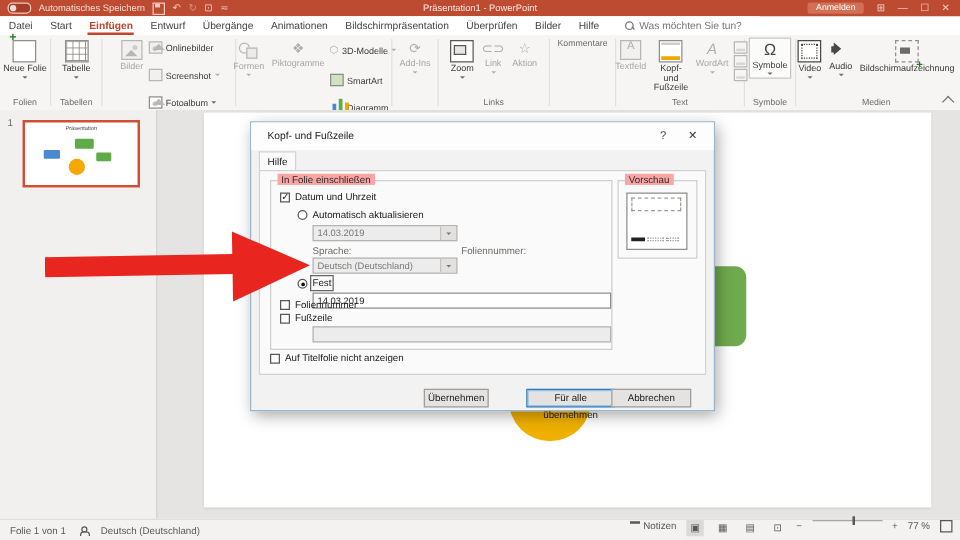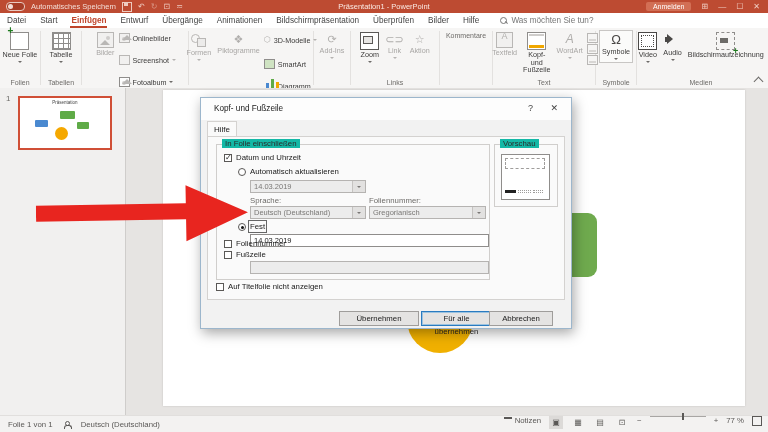--- a/index.html
+++ b/index.html
@@ -101,21 +101,21 @@
     box-shadow:2px 4px 12px rgba(0,0,0,.35);z-index:10;font-size:8px;color:#1a1a1a;}
   .dlg-title{position:absolute;left:0;top:0;width:100%;height:22px;background:#fdfdfd;}
   .dlg-title .txt{position:absolute;left:13px;top:6px;font-size:8.2px;}
   .dlg-help{position:absolute;right:38px;top:5px;color:#444;font-size:9px;}
   .dlg-close{position:absolute;right:13px;top:5px;color:#444;font-size:9px;}
   .dlg-tab{position:absolute;height:15px;line-height:15px;padding:0 6px;font-size:8px;box-sizing:border-box;}
   .dlg-tab.on{background:#fafafa;border:1px solid #d4d2d0;border-bottom:none;z-index:2;}
   .dlg-tab.off{background:#ededec;border:1px solid #d4d2d0;border-bottom:none;top:24px;height:14px;line-height:14px;}
   .dlg-page{position:absolute;left:6px;top:38px;width:358px;height:164px;background:#fafafa;border:1px solid #d4d2d0;box-sizing:border-box;}
   .gbox{position:absolute;border:1px solid #d0cecc;}
-  .gbox-label{position:absolute;background:#14b8a6;padding:0 3px;font-size:7.8px;color:#2a2a2a;white-space:nowrap;}
+  .gbox-label{position:absolute;background:#fca5a5;padding:0 3px;font-size:7.8px;color:#2a2a2a;white-space:nowrap;}
   .cb{position:absolute;width:8px;height:8px;border:1px solid #5a5856;background:#fff;box-sizing:border-box;}
   .cb.checked::after{content:"✓";position:absolute;left:0px;top:-2px;font-size:8px;color:#1a1a1a;}
   .rd{position:absolute;width:8px;height:8px;border:1px solid #5a5856;border-radius:50%;background:#fff;box-sizing:border-box;}
   .rd.sel::after{content:"";position:absolute;left:1.5px;top:1.5px;width:3px;height:3px;border-radius:50%;background:#111;}
   .flabel{position:absolute;font-size:7.8px;color:#1a1a1a;white-space:nowrap;}
   .flabel.dim{color:#6d6b68;}
   .focusrect{outline:1px solid #666;outline-offset:1px;}
   .dd{position:absolute;height:13px;background:#ececec;border:1px solid #b5b3b1;box-sizing:border-box;
     font-size:7.5px;color:#7a7876;line-height:11px;padding-left:3px;white-space:nowrap;overflow:hidden;}
   .dd .arr{position:absolute;right:0;top:0;width:12px;height:100%;background:#e2e1e0;border-left:1px solid #c5c3c1;}
@@ -400,23 +400,20 @@
 
       <div class="dd" style="left:42px;top:43px;width:116px">
         <span>14.03.2019</span><span class="arr"></span>
       </div>
 
       <span class="flabel dim" style="left:42px;top:59px">Sprache:</span>
       <span class="flabel dim" style="left:161px;top:59px">Foliennummer:</span>
       <div class="dd" style="left:42px;top:69px;width:116px">
         <span>Deutsch (Deutschland)</span><span class="arr"></span>
       </div>
-      <div class="dd" style="left:161px;top:69px;width:117px">
-        <span>Gregorianisch</span><span class="arr"></span>
-      </div>
 
       <span class="rd sel" style="left:30px;top:86px"></span>
       <span class="flabel focusrect" style="left:42px;top:85px">Fest</span>
       <input class="ti" style="left: 42px; top: 97px; width: 239px;" value="14.03.2019">
 
       <span class="cb" style="left:16px;top:103px"></span>
       <span class="flabel" style="left:28px;top:102px">Foliennummer</span>
 
       <span class="cb" style="left:16px;top:114px"></span>
       <span class="flabel" style="left:28px;top:113px">Fußzeile</span>
@@ -428,21 +425,21 @@
       <div class="gbox" style="left:286px;top:7px;width:62px;height:61px"></div>
       <span class="gbox-label" style="left:292px;top:2px">Vorschau</span>
       <div class="preview-box" style="left:293px;top:17px;width:47px;height:44px">
         <span class="pv-top"></span>
         <span class="pv-b1"></span>
         <span class="pv-b2"></span>
         <span class="pv-b3"></span>
       </div>
     </div>
 
-    <span class="dbtn" style="left:138px;top:213px;width:80px">Übernehmen</span>
+    <span class="dbtn" style="left:138px;top:213px;width:52px">Übernehmen</span>
     <span class="dbtn default" style="left:220px;top:213px;width:71px">Für alle übernehmen</span>
     <span class="dbtn" style="left:288px;top:213px;width:64px">Abbrechen</span>
   </div>
 
   <svg class="arrow" width="214" height="62" viewBox="0 0 214 62">
     <polygon points="0,20 150,20 150,2 212,30 150,58 150,36 0,36" fill="#e8251f"></polygon>
   </svg>
 </div>
 
 <div class="statusbar">

